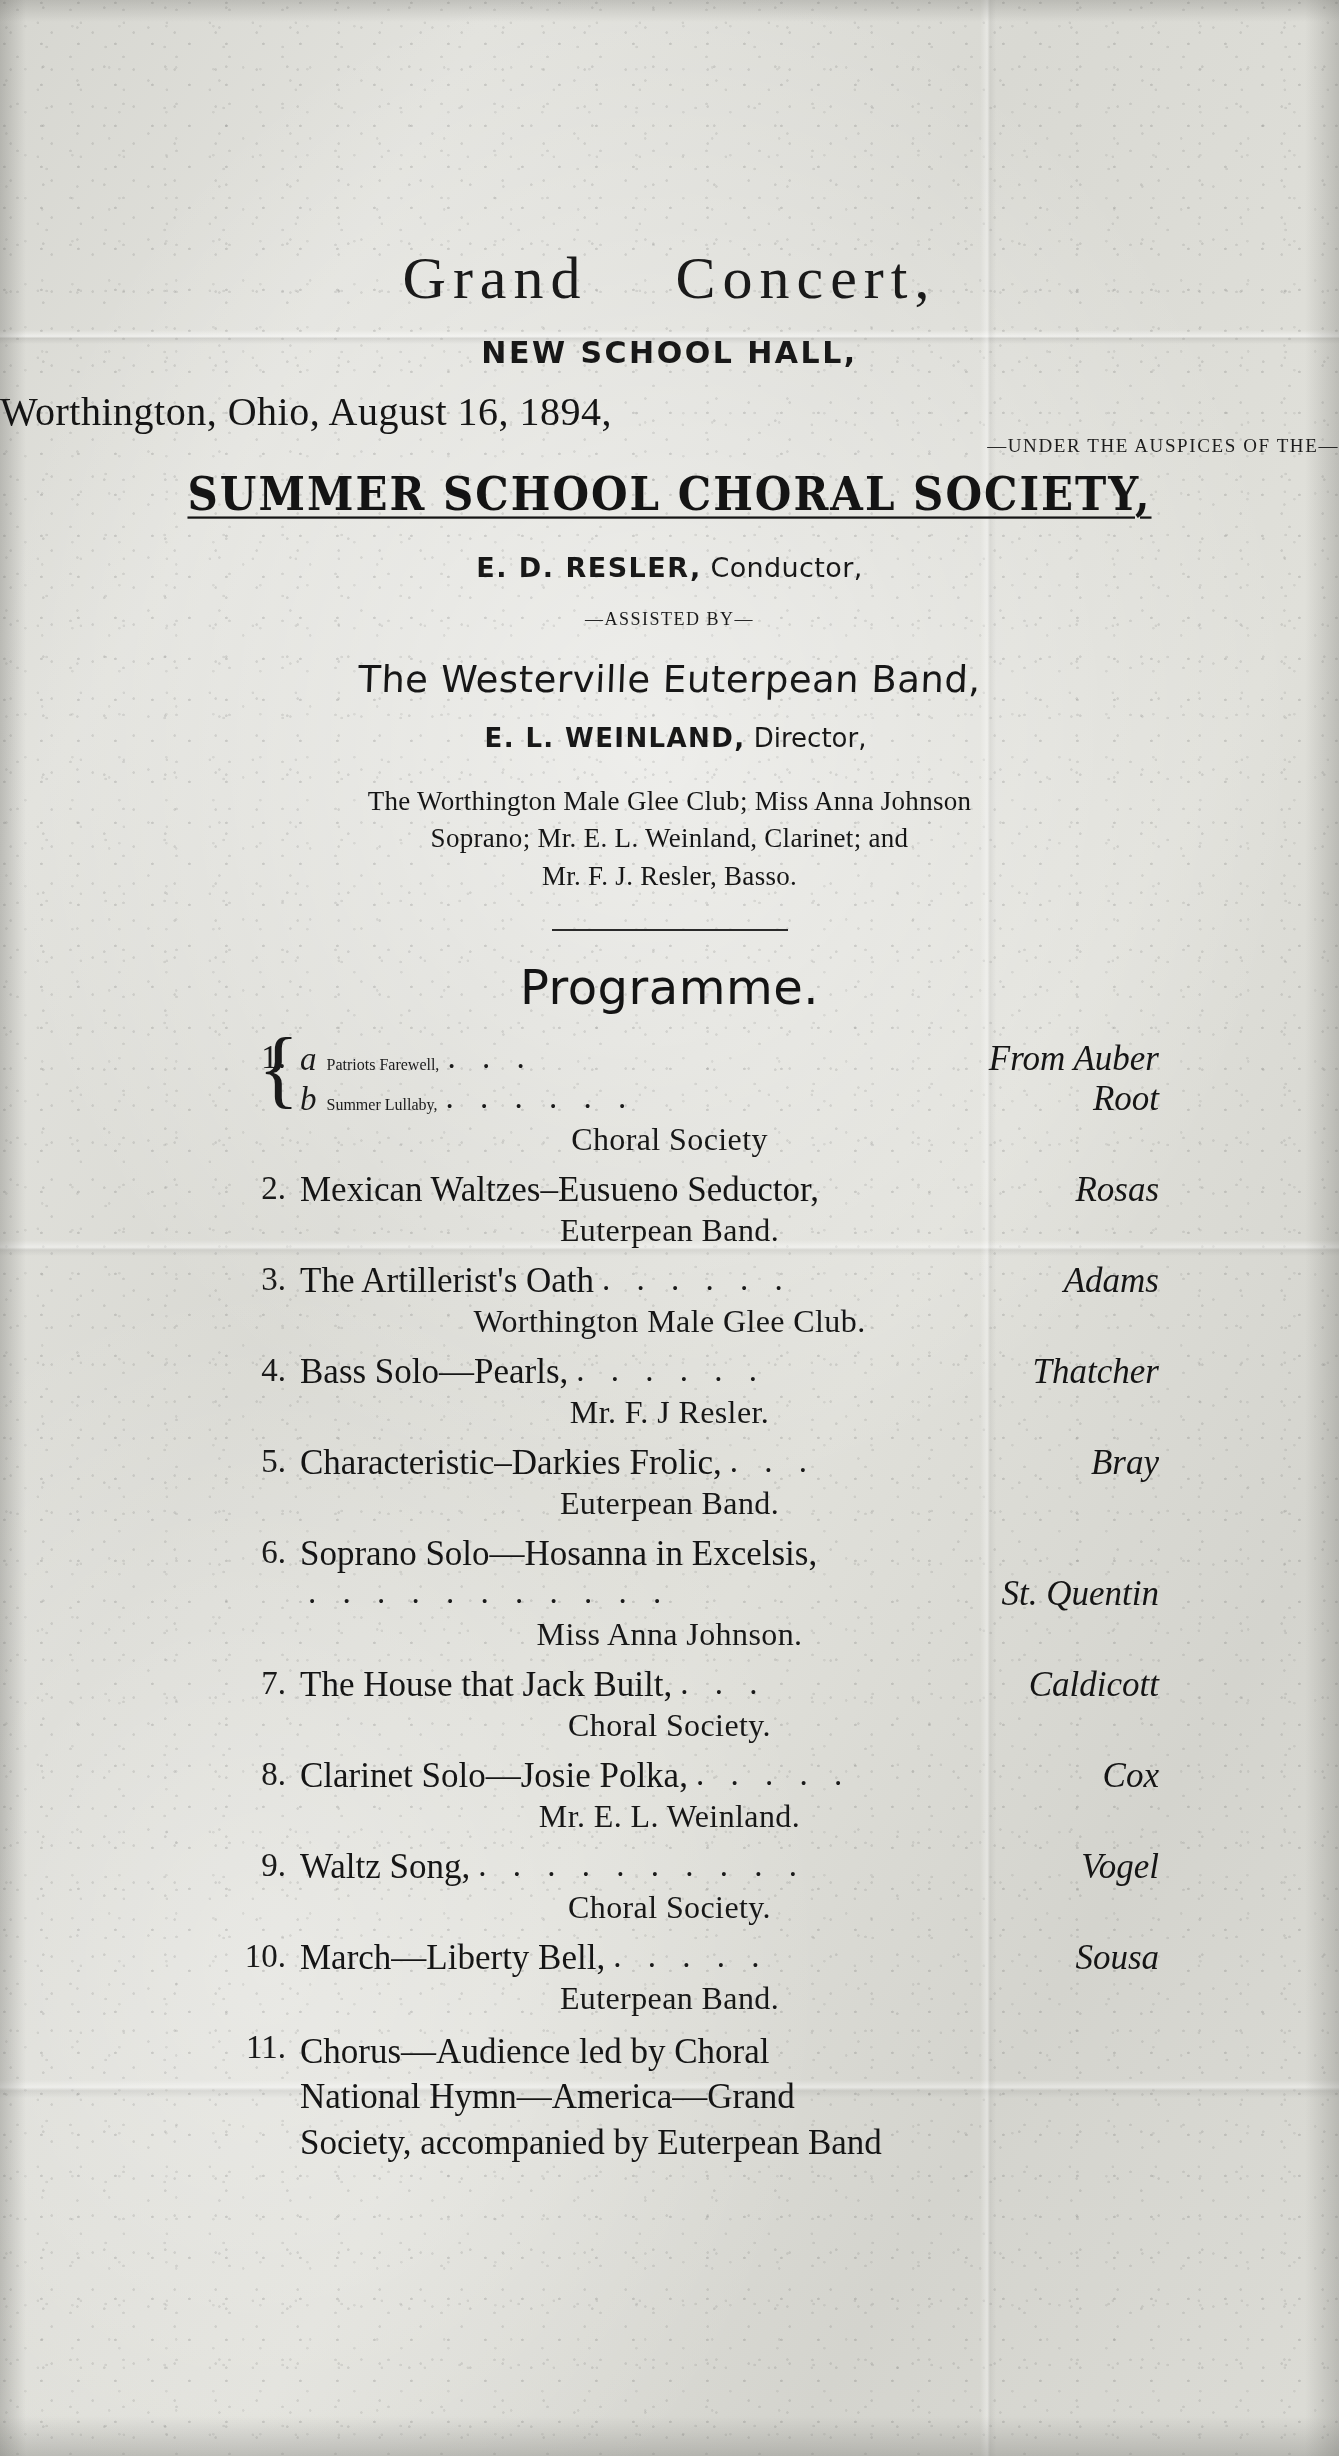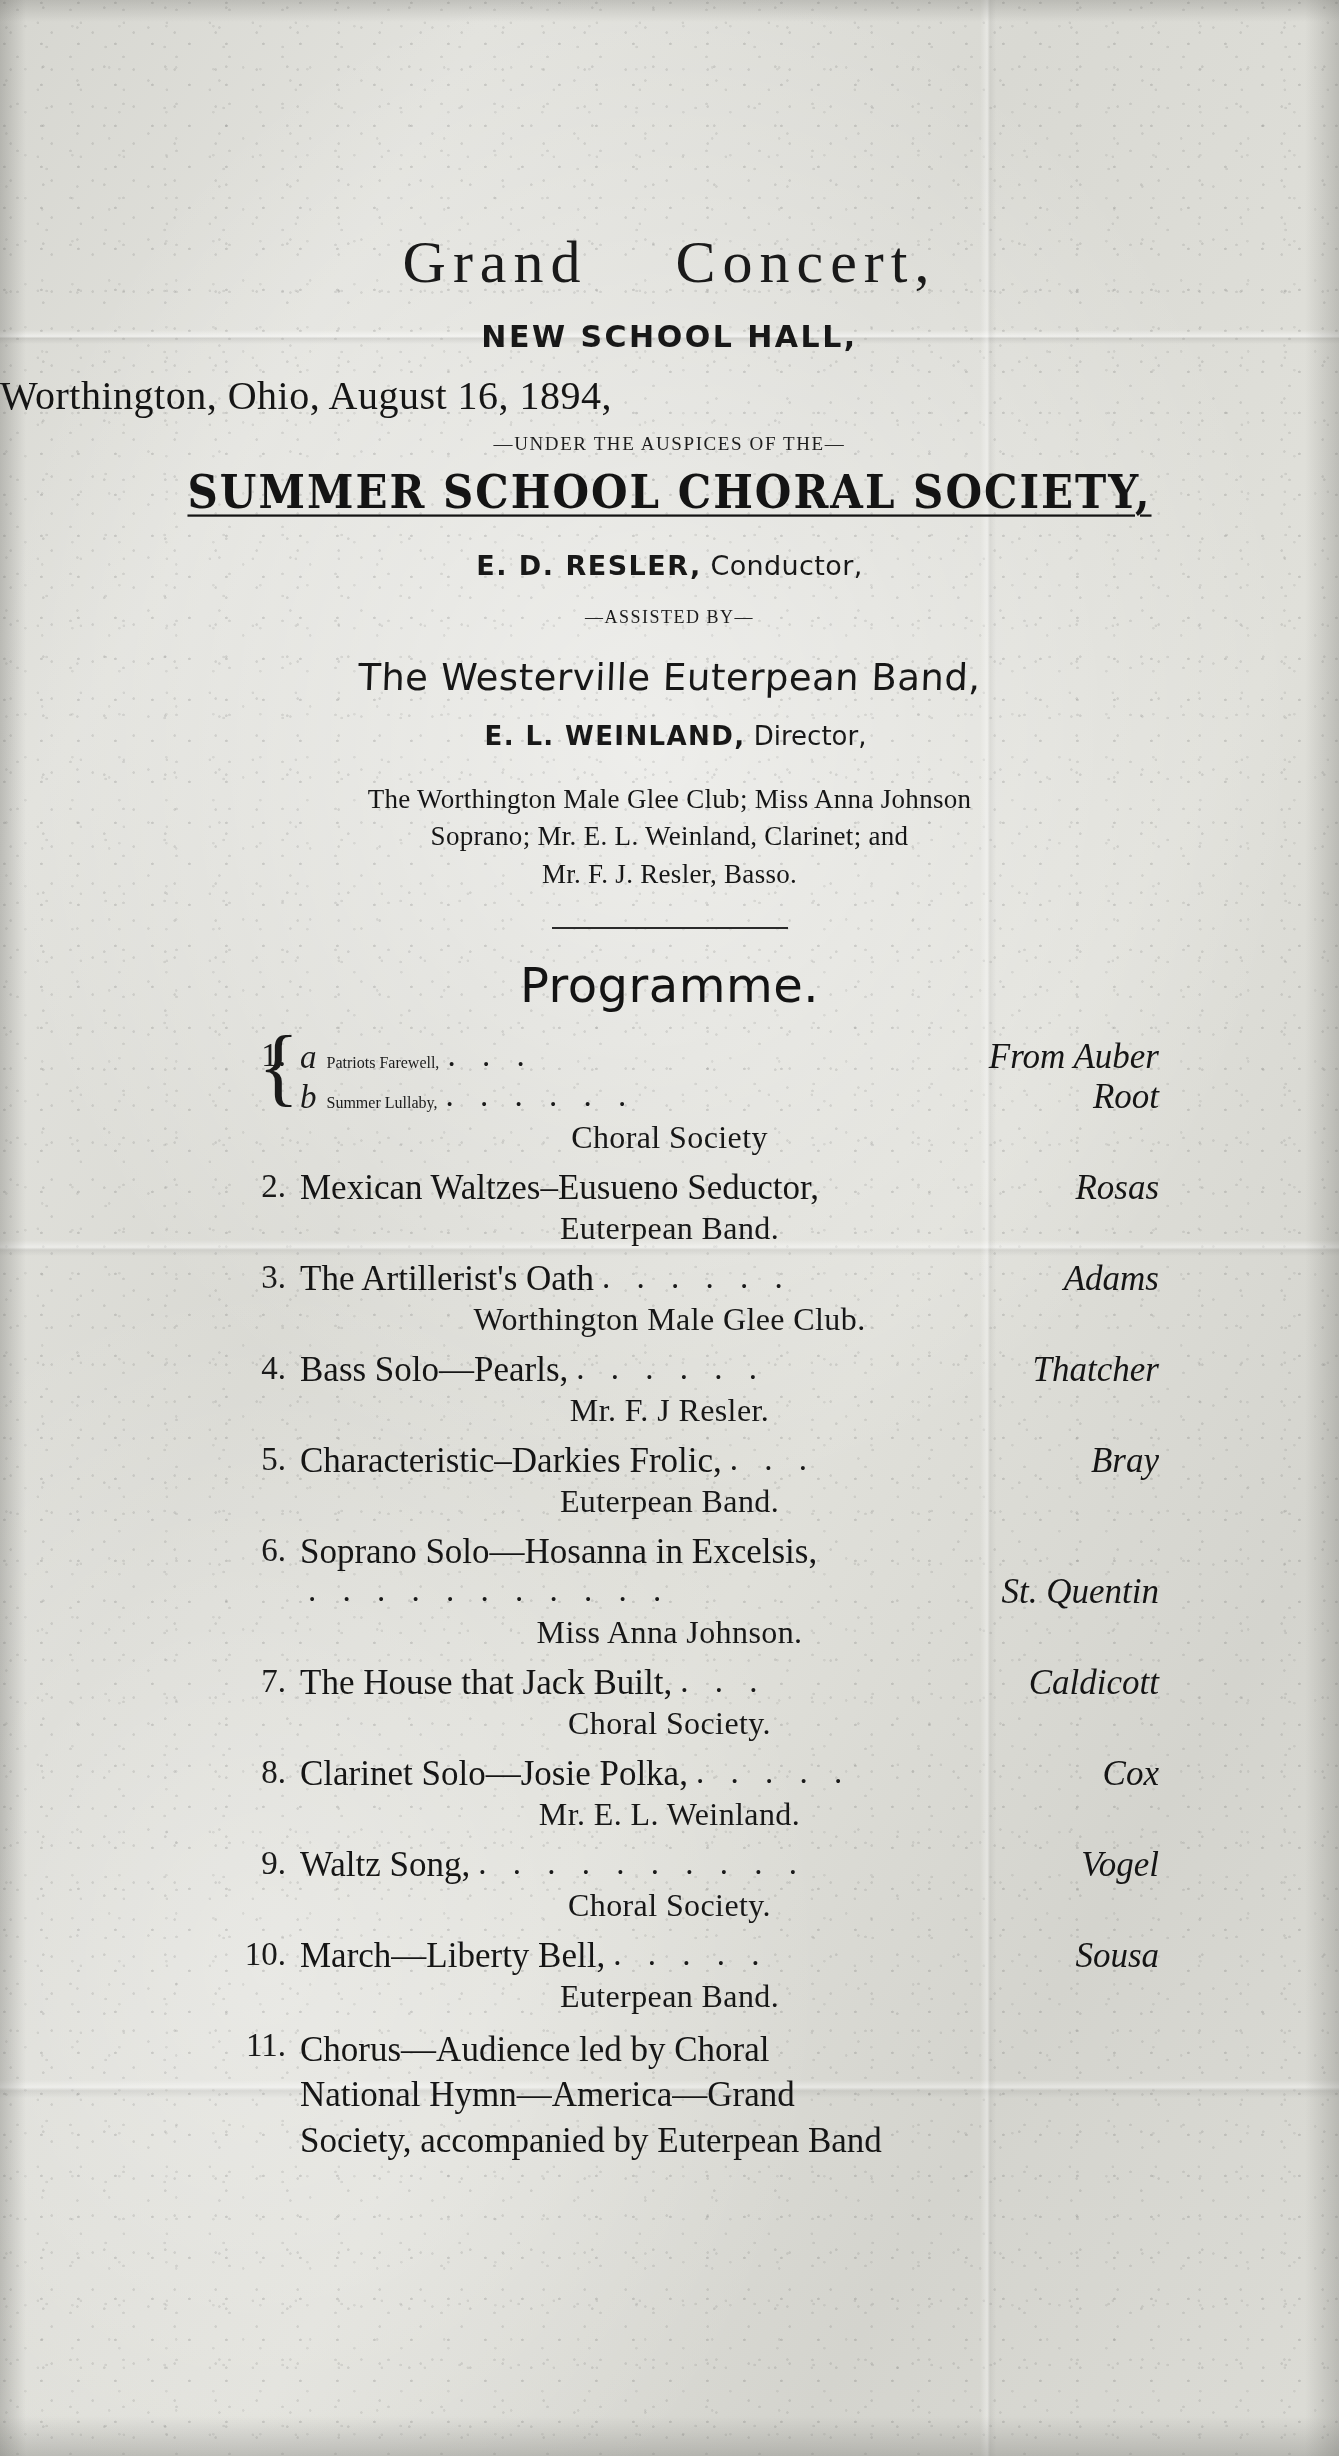--- a/index.html
+++ b/index.html
@@ -47,21 +47,21 @@
     background:linear-gradient(to right, rgba(255,255,255,0) 0%, rgba(255,255,255,0.35) 45%, rgba(90,90,90,0.08) 62%, rgba(255,255,255,0) 100%); }
   .edge-dark-l { position:absolute; left:0; top:0; bottom:0; width:26px;
     background:linear-gradient(to right, rgba(110,110,105,0.33), rgba(110,110,105,0)); pointer-events:none; }
   .edge-dark-r { position:absolute; right:0; top:0; bottom:0; width:34px;
     background:linear-gradient(to left, rgba(110,110,105,0.30), rgba(110,110,105,0)); pointer-events:none; }
   .edge-dark-t { position:absolute; left:0; right:0; top:0; height:22px;
     background:linear-gradient(to bottom, rgba(110,110,105,0.28), rgba(110,110,105,0)); pointer-events:none; }
   .edge-dark-b { position:absolute; left:0; right:0; bottom:0; height:40px;
     background:linear-gradient(to top, rgba(110,110,105,0.32), rgba(110,110,105,0)); pointer-events:none; }
 
-  #content { position:absolute; left:0; top:0; width:1339px; }
+  #content { position:absolute; left:0; top:16px; width:1339px; }
 
   
   .title-main {
     margin-top:228px;
     font-family:"Liberation Serif", serif;
     font-size:60px;
     letter-spacing:7px;
     text-align:center;
     color:#1a1a1a;
   }
@@ -77,22 +77,22 @@
   }
   .place {
     margin-top:18px;
     text-align:left;
     font-family:"Liberation Serif", serif;
     font-size:40px;
     letter-spacing:0.5px;
     color:#151515;
   }
   .auspices {
-    margin-top:14px;
-    text-align:center;
+    margin-top:0;
+    text-align:right;
     font-family:"Liberation Serif", serif;
     font-size:19px;
     letter-spacing:1.6px;
     color:#1d1d1d;
   }
   .society {
     margin-top:12px;
     text-align:center;
     font-family:"DejaVu Serif", serif;
     font-weight:bold;

